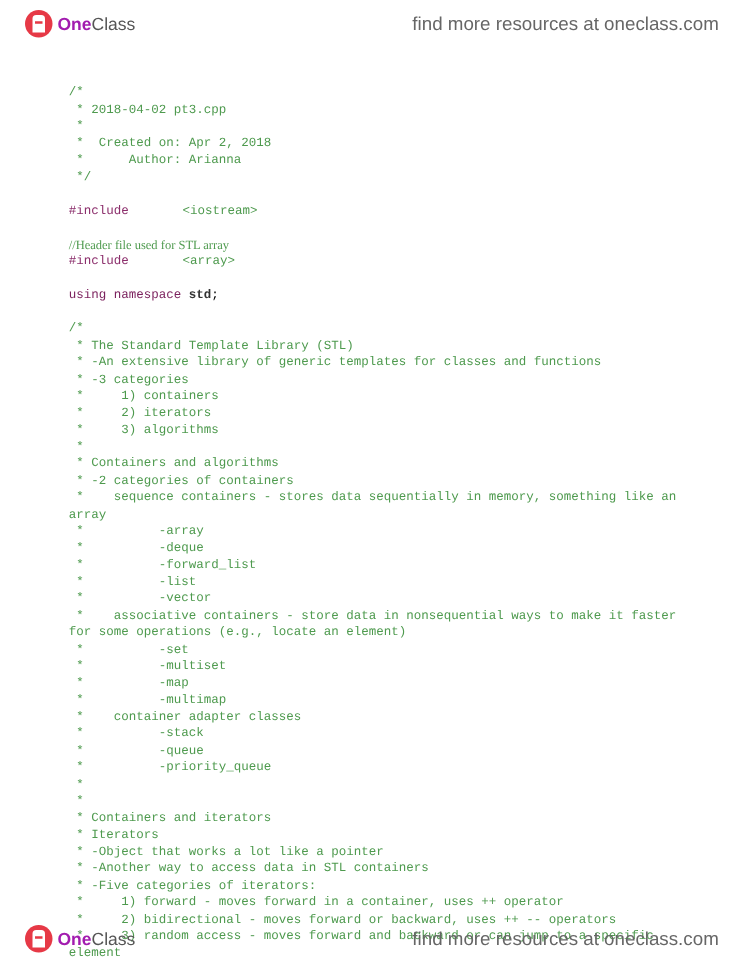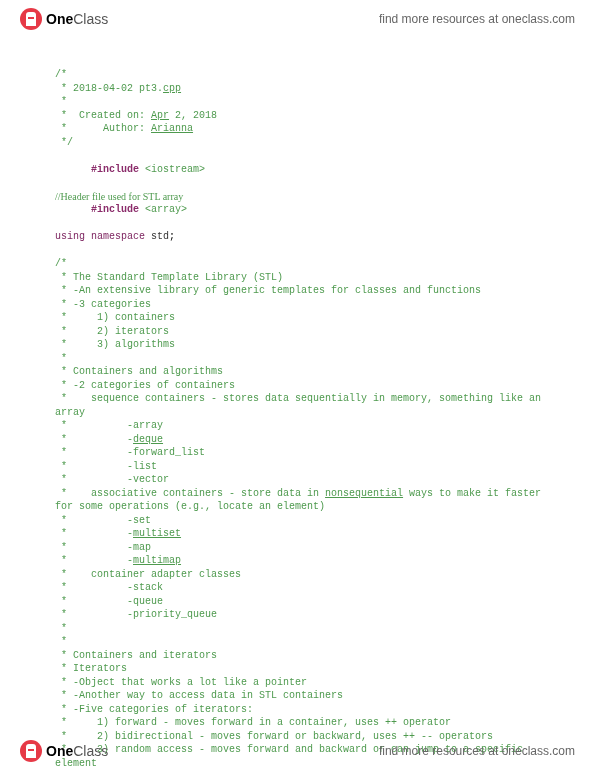--- a/index.html
+++ b/index.html
@@ -57,38 +57,38 @@
       top: 9px;
       left: 8px;
       z-index: 1;
     }
     .logo-text {
       font-family: Arial, sans-serif;
       font-size: 14px;
       color: #555;
       font-weight: 400;
     }
-    .logo-text .bold { color: #000000; font-weight: 600; }
+    .logo-text .bold { color: #a21caf; font-weight: 600; }
     .resource-link {
       font-family: Arial, sans-serif;
-      font-size: 12px;
+      font-size: 15px;
       color: #666;
     }
     .code-content {
       padding: 30px 55px 50px 55px;
       line-height: 1.35;
       white-space: pre;
     }
     .comment { color: #4e9a4e; }
-    .directive { color: #8b2d6b; font-weight: bold; margin-left: 36px; }
-    .include-target { color: #4e9a4e; }
+    .directive { color: #8b2d6b; font-weight: normal; }
+    .include-target { color: #4e9a4e; margin-left: 37px; }
     .keyword { color: #7a1f5c; font-weight: normal; }
-    .identifier { color: #333; font-weight: normal; }
+    .identifier { color: #333; font-weight: bold; }
     .cpp-comment { color: #4e9a4e; font-family: Liberation Serif, serif; }
-    .underline { text-decoration: underline; }
+    .underline { }
     .line { display: block; }
   </style>
 </head>
 <body>
 
 <div class="header">
   <div class="logo">
     <span class="logo-circle"></span>
     <span class="logo-text"><span class="bold">One</span><span>Class</span></span>
   </div>

